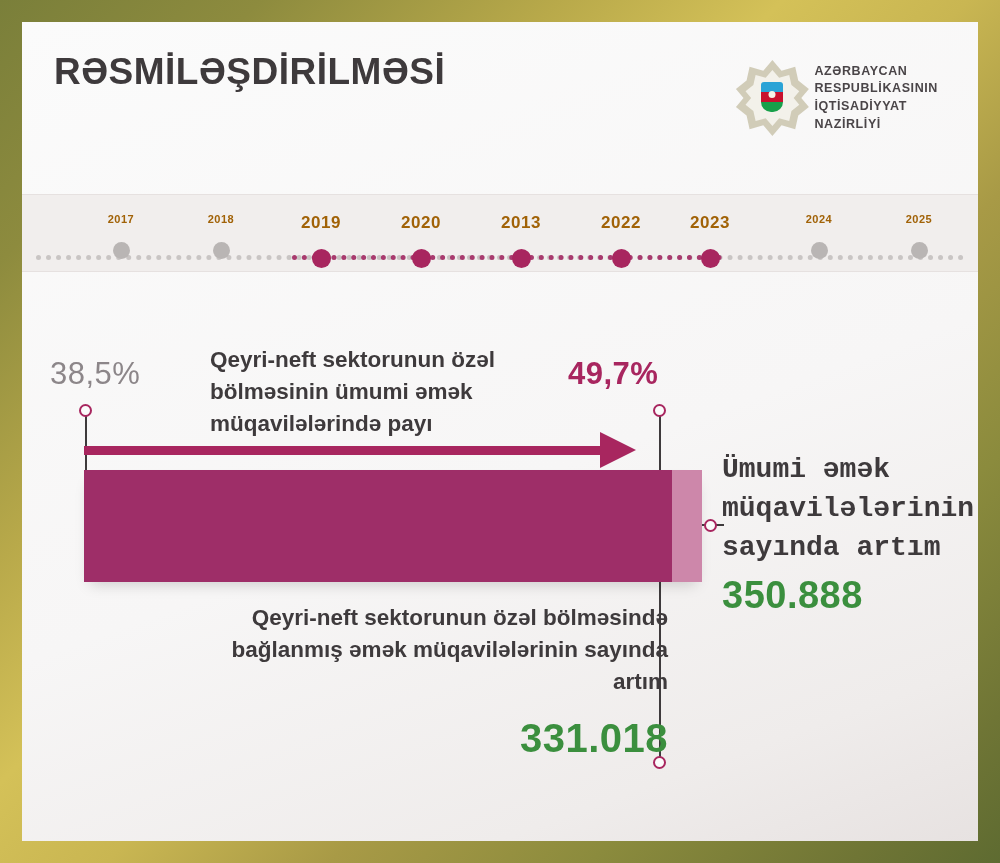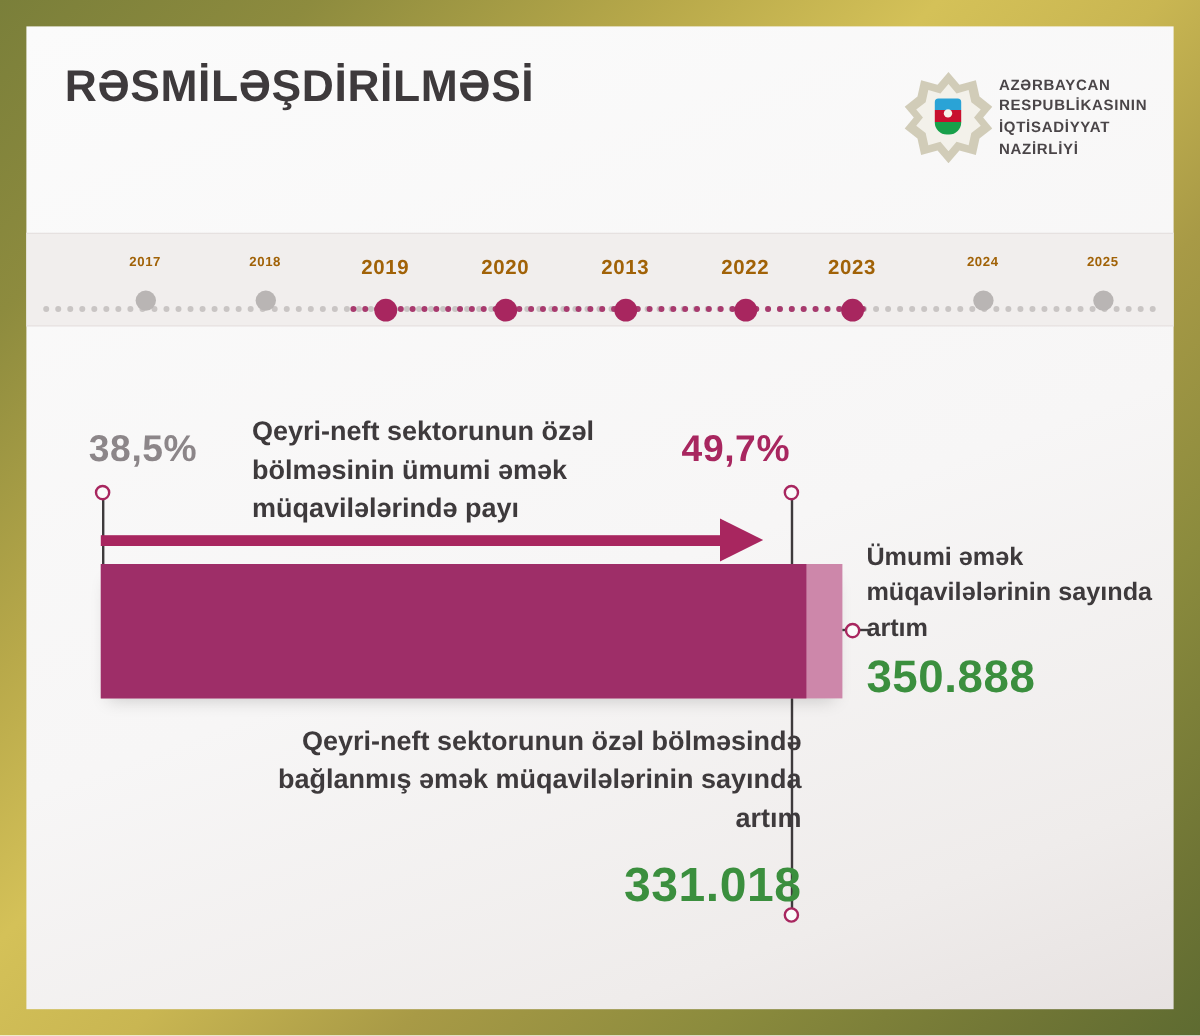--- a/index.html
+++ b/index.html
@@ -32,21 +32,21 @@
     line-height: 1.17;
     letter-spacing: 0.5px;
     color: #3e3a3c;
     text-transform: uppercase;
     font-stretch: condensed;
   }
   #title .l2 { display: block; }
 
   #logo-block {
     position: absolute;
-    right: 22px; top: 38px;
+    right: 40px; top: 38px;
     display: flex;
     align-items: center;
     gap: 4px;
   }
   #emblem {
     width: 76px; height: 76px;
     position: relative;
   }
   #emblem .star-bg {
     position: absolute; inset: 0;
@@ -133,24 +133,23 @@
   .tl-item.on .dot { background: #a8265f; width: 19px; height: 19px; margin-top: 16px; }
 
   
   #chart { position: absolute; left: 0; top: 250px; width: 956px; height: 569px; }
 
   
   #left-val {
     position: absolute;
     left: 28px; top: 84px;
     font-size: 31px;
-    font-weight: bold;
+    font-weight: normal;
     color: #8c8689;
     letter-spacing: .5px;
-    margin-left: 24px;
   }
   #right-val {
     position: absolute;
     left: 546px; top: 84px;
     font-size: 31px;
     font-weight: bold;
     color: #a8265f;
     letter-spacing: .5px;
   }
 
@@ -208,24 +207,25 @@
     background: #9e2e68;
   }
 
   
   #right-block {
     position: absolute;
     left: 700px; top: 178px;
     width: 240px;
   }
   #right-block .txt {
-    font-size: 21px;
+    font-size: 28px;
     font-weight: bold;
     line-height: 1.4;
     color: #3e3a3c;
+    font-family: Liberation Mono, monospace;
   }
   #right-block .num {
     margin-top: 6px;
     font-size: 38px;
     font-weight: bold;
     letter-spacing: .5px;
     color: #3b8f3e;
   }
 
   

